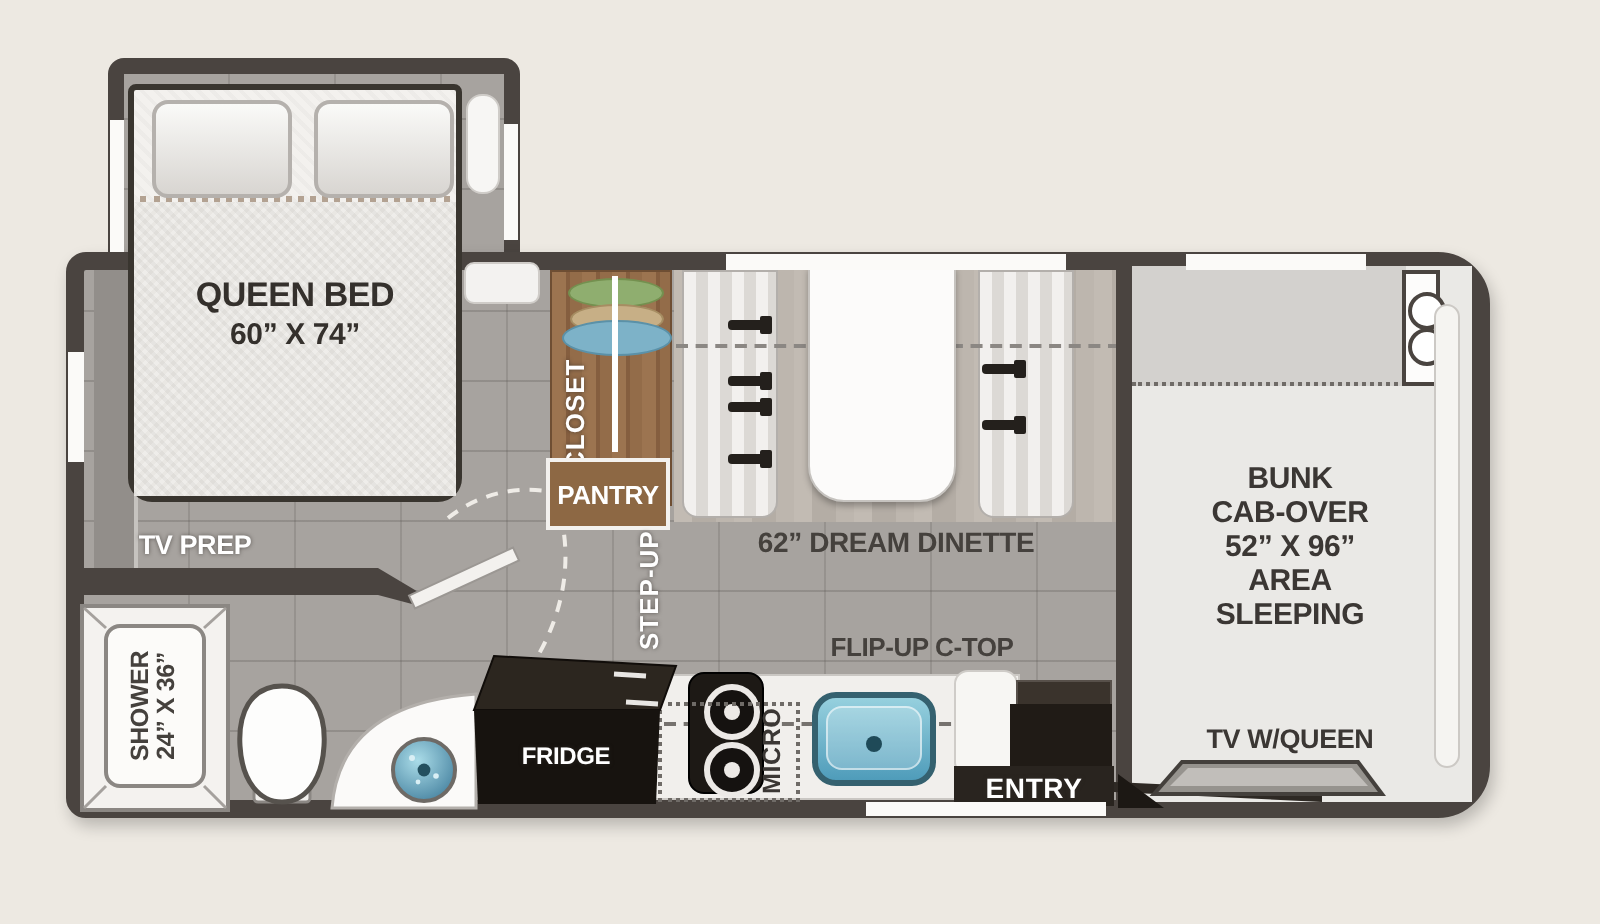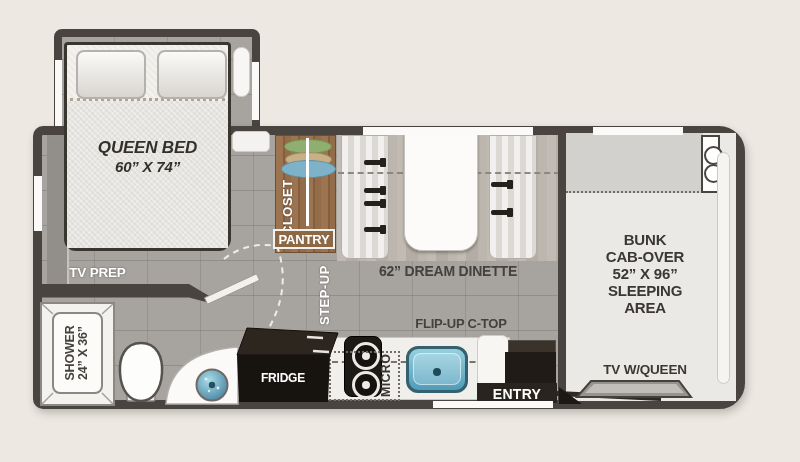--- a/index.html
+++ b/index.html
@@ -32,21 +32,21 @@
   .belt::after{content:"";position:absolute;right:-1px;top:-2px;width:6px;height:9px;background:#24201c;border-radius:1px;}
 
   
   .closet{left:275px;top:135px;width:61px;height:118px;border:1px solid #6e4e33;
     background:repeating-linear-gradient(90deg,#9c7450 0 7px,#855e3f 7px 9px,#936c49 9px 15px);}
   .shirt{position:absolute;border-radius:50%;}
   .shirt-green{left:284px;top:139px;width:46px;height:13px;background:#8fae6f;border:1px solid #74904f;}
   .shirt-tan{left:285px;top:152px;width:45px;height:13px;background:#c7af86;border:1px solid #a68d62;}
   .shirt-blue{left:281px;top:160px;width:53px;height:16px;background:#7db2c8;border:1px solid #5b91a8;}
   .closet-rod{left:306px;top:138px;width:3px;height:88px;background:#ffffff;}
-  .pantry-box{left:273px;top:229px;width:62px;height:20px;background:#8d6844;border:2px solid #f3f1ee;
+  .pantry-box{left:273px;top:229px;width:62px;height:36px;background:#8d6844;border:2px solid #f3f1ee;
     display:flex;align-items:center;justify-content:center;}
 
   
   .cab-wall{left:558px;top:133px;width:8px;height:269px;background:#4a4440;}
   .bunk-bg{left:566px;top:133px;width:170px;height:268px;background:#eae9e6;}
   .cab-gray{left:566px;top:133px;width:137px;height:60px;background:#d3d1ce;}
   .bunk-dash{left:566px;top:191px;width:137px;height:0;border-top:2px dotted #6f6b67;}
   .cup-strip{left:701px;top:135px;width:19px;height:58px;background:#fdfcfb;border:2px solid #4a4440;}
   .cup{position:absolute;width:15px;height:15px;border:2.5px solid #4a4440;border-radius:50%;background:#fff;}
   .windshield{left:717px;top:152px;width:13px;height:232px;background:#f5f4f1;border:1px solid #ccc9c5;border-radius:7px;}
@@ -85,21 +85,21 @@
   .nightstand{left:233px;top:47px;width:17px;height:50px;background:#f7f6f4;border:1px solid #cfccc8;border-radius:8px;}
   .top-cabinet{left:232px;top:131px;width:38px;height:21px;background:#f3f2f0;border:1px solid #cfccc8;border-radius:5px;}
 
   
   .win{background:#fbfaf8;}
 
   
   .lbl{position:absolute;font-weight:bold;color:#3e3a36;letter-spacing:-.2px;line-height:1.1;text-align:center;white-space:nowrap;}
   .light{color:#ffffff;text-shadow:0 0 2px rgba(50,46,42,.65);}
   .vtext{writing-mode:vertical-rl;transform:rotate(180deg);}
-  .queen-label{left:80px;top:139px;width:135px;font-size:17px;color:#34302c;font-style:italic;}
+  .queen-label{left:80px;top:139px;width:135px;font-size:17px;color:#34302c;}
   .queen-label .dim{font-size:15px;}
   .tvprep-label{left:55px;top:266px;width:85px;font-size:13.5px;}
   .closet-label{left:281px;top:166px;height:82px;width:16px;font-size:13px;letter-spacing:.5px;}
   .pantry-label{font-size:13px;color:#fff;font-weight:bold;letter-spacing:-.2px;}
   .stepup-label{left:318px;top:258px;height:74px;width:16px;font-size:13px;letter-spacing:.5px;}
   .dinette-label{left:357px;top:264px;width:182px;font-size:14px;color:#45413d;}
   .micro-label{left:380px;top:349px;height:53px;width:16px;font-size:12.5px;color:#3b3734;letter-spacing:.3px;}
   .flip-label{left:400px;top:317px;width:122px;font-size:13px;color:#45413d;}
   .fridge-label{left:243px;top:372px;width:80px;font-size:12px;}
   .entry-label{left:479px;top:387px;width:76px;font-size:14px;letter-spacing:.3px;}
@@ -228,22 +228,22 @@
   <div class="lbl light fridge-label">FRIDGE</div>
   <div class="lbl light entry-label">ENTRY</div>
   <div class="lbl shower-label">
     <span>SHOWER</span><br>
     <span>24” X 36”</span>
   </div>
   <div class="lbl cab-label">
     <span>BUNK</span>
     <span>CAB-OVER</span>
     <span>52” X 96”</span>
+    <span>AREA</span>
     <span>SLEEPING</span>
-    <span>AREA</span>
   </div>
   <div class="lbl tvswivel-label">TV W/QUEEN</div>
 
   <div class="abs win" style="left:363px;top:127px;width:170px;height:8px;"></div>
   <div class="abs win" style="left:593px;top:127px;width:90px;height:8px;"></div>
   <div class="abs win" style="left:34px;top:176px;width:8px;height:55px;"></div>
   <div class="abs win" style="left:55px;top:60px;width:7px;height:66px;"></div>
   <div class="abs win" style="left:252px;top:62px;width:7px;height:58px;"></div>
   <div class="abs win" style="left:433px;top:401px;width:120px;height:7px;"></div>
 

